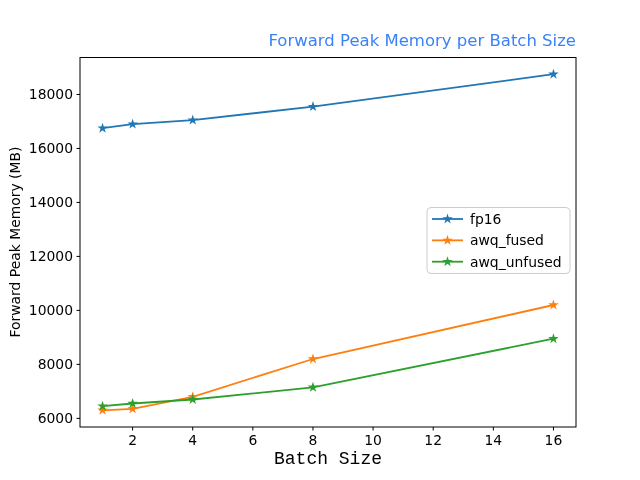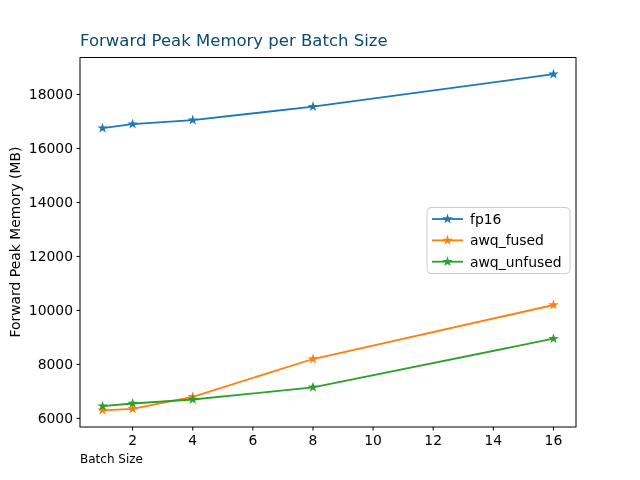--- a/index.html
+++ b/index.html
@@ -11,34 +11,36 @@
     font-family: "DejaVu Sans", sans-serif;
     overflow: hidden;
   }
   .figure svg { position: absolute; left: 0; top: 0; }
   .chart-title {
     position: absolute;
     left: 80px;
     width: 496px;
     top: 31px;
     line-height: 19px;
-    text-align: left;
+    text-align: right;
     font-size: 16.5px;
-    color: #0c4a6e;
+    color: #3b82f6;
     white-space: nowrap;
   }
   .x-label {
     position: absolute;
     left: 80px;
     width: 496px;
     top: 451px;
     line-height: 17px;
-    font-size: 12px;
+    text-align: center;
+    font-size: 18px;
     color: #000000;
     white-space: nowrap;
+    font-family: Liberation Mono, monospace;
   }
   .y-label {
     position: absolute;
     left: 15px;
     top: 242px;
     transform: translate(-50%, -50%) rotate(-90deg);
     font-size: 13.9px;
     color: #000000;
     white-space: nowrap;
   }

